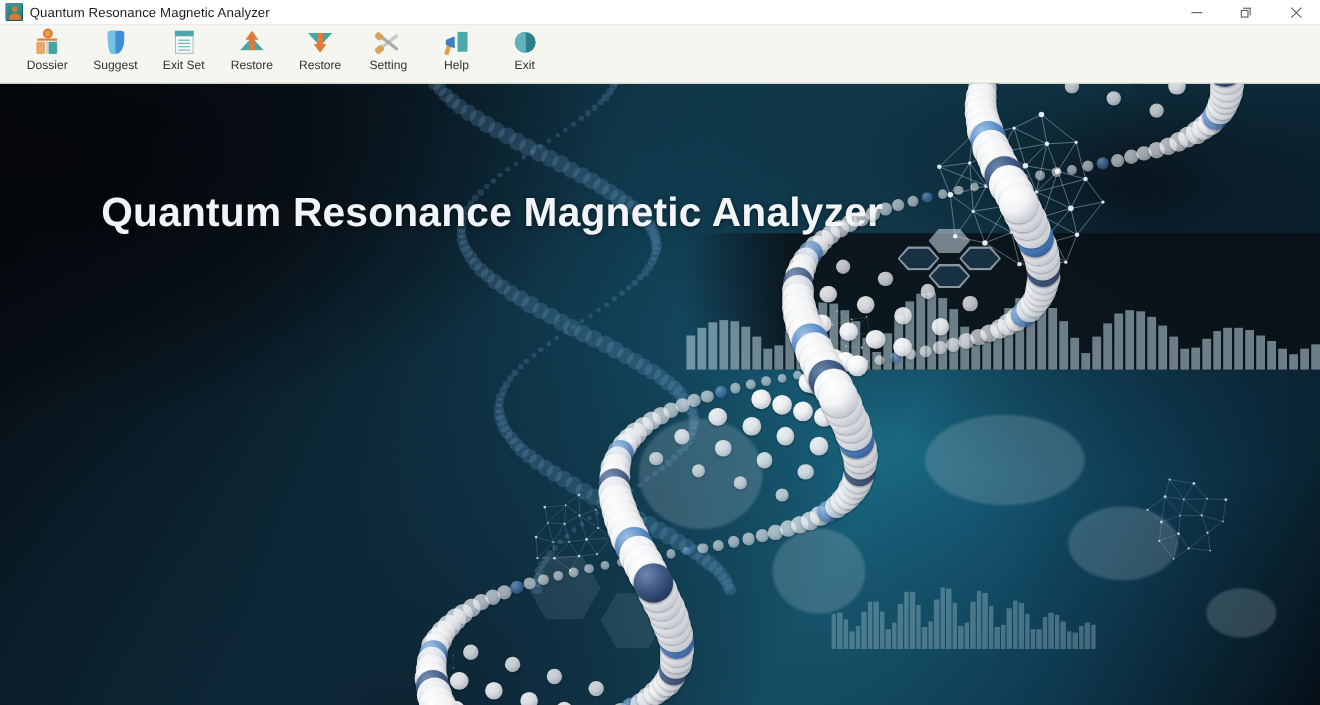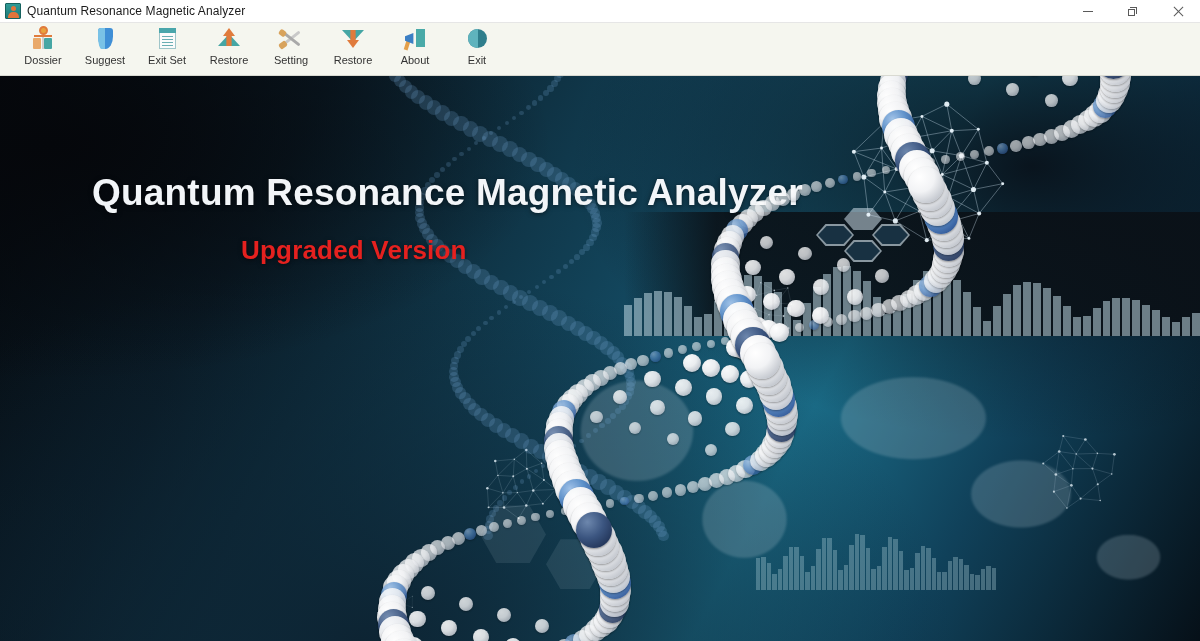--- a/index.html
+++ b/index.html
@@ -352,44 +352,44 @@
 
     <div class="tool-btn">
       <span class="tool-ico ic-backup">
         <i class="fan"></i>
           <i class="ar"></i>
       </span>
       <span class="tool-lbl">Restore</span>
     </div>
 
     <div class="tool-btn">
+      <span class="tool-ico ic-restore">
+        <i class="fan"></i>
+          <i class="ar"></i>
+      </span>
+      <span class="tool-lbl">Restore</span>
+    </div>
+
+    <div class="tool-btn">
       <span class="tool-ico ic-setting">
         <i class="t1"></i>
           <i class="t2"></i>
           <i class="t1h"></i>
           <i class="t2h"></i>
       </span>
       <span class="tool-lbl">Setting</span>
     </div>
 
     <div class="tool-btn">
-      <span class="tool-ico ic-restore">
-        <i class="fan"></i>
-          <i class="ar"></i>
-      </span>
-      <span class="tool-lbl">Restore</span>
-    </div>
-
-    <div class="tool-btn">
       <span class="tool-ico ic-help">
         <i class="tail"></i>
           <i class="horn"></i>
           <i class="flag"></i>
       </span>
-      <span class="tool-lbl">About</span>
+      <span class="tool-lbl">Help</span>
     </div>
 
 
     <div class="tool-btn">
       <span class="tool-ico ic-exit">
         <i class="c"></i>
           <i class="c2"></i>
       </span>
       <span class="tool-lbl">Exit</span>
     </div>
@@ -1265,19 +1265,18 @@
           <div class="bead w" style="left:9.00%;top:86.37%;width:16.4px;height:16.4px;z-index:113;opacity:0.89;"></div>
           <div class="bead w" style="left:11.94%;top:87.72%;width:16.4px;height:16.4px;z-index:113;opacity:0.89;"></div>
           <div class="bead w" style="left:14.88%;top:89.06%;width:16.4px;height:16.4px;z-index:113;opacity:0.89;"></div>
           <div class="bead w" style="left:17.83%;top:90.41%;width:16.4px;height:16.4px;z-index:113;opacity:0.89;"></div>
           <div class="bead w" style="left:8.57%;top:90.30%;width:18.1px;height:18.1px;z-index:124;opacity:0.96;"></div>
         </div>
     </div>
 
     <div class="splash-text">
       <div class="main-title">Quantum Resonance Magnetic Analyzer</div>
-      <div class="sub-title">Upgraded Version</div>
     </div>
 
   </div>
 
 
 </div>
 
 </body></html>

